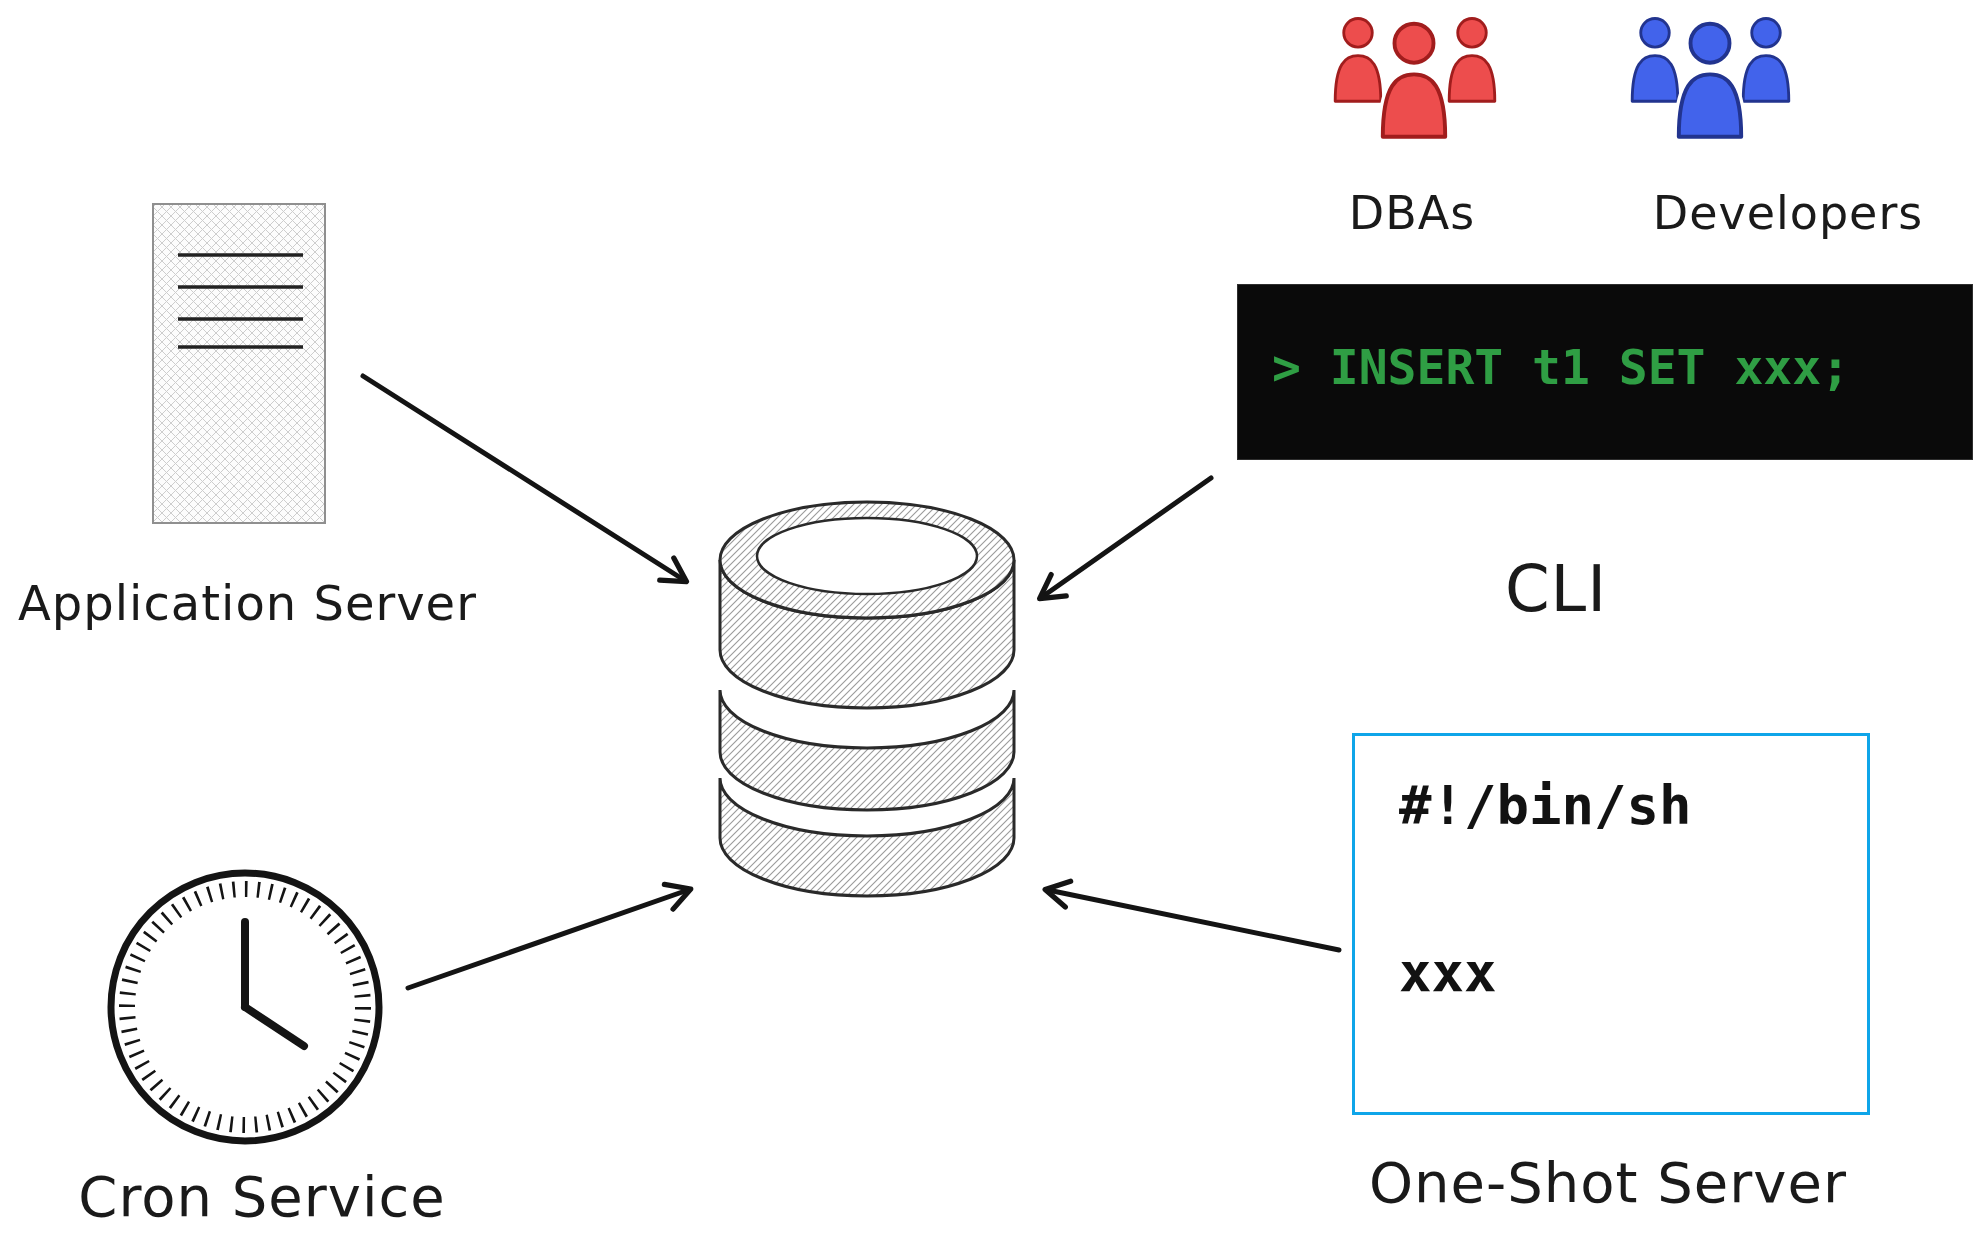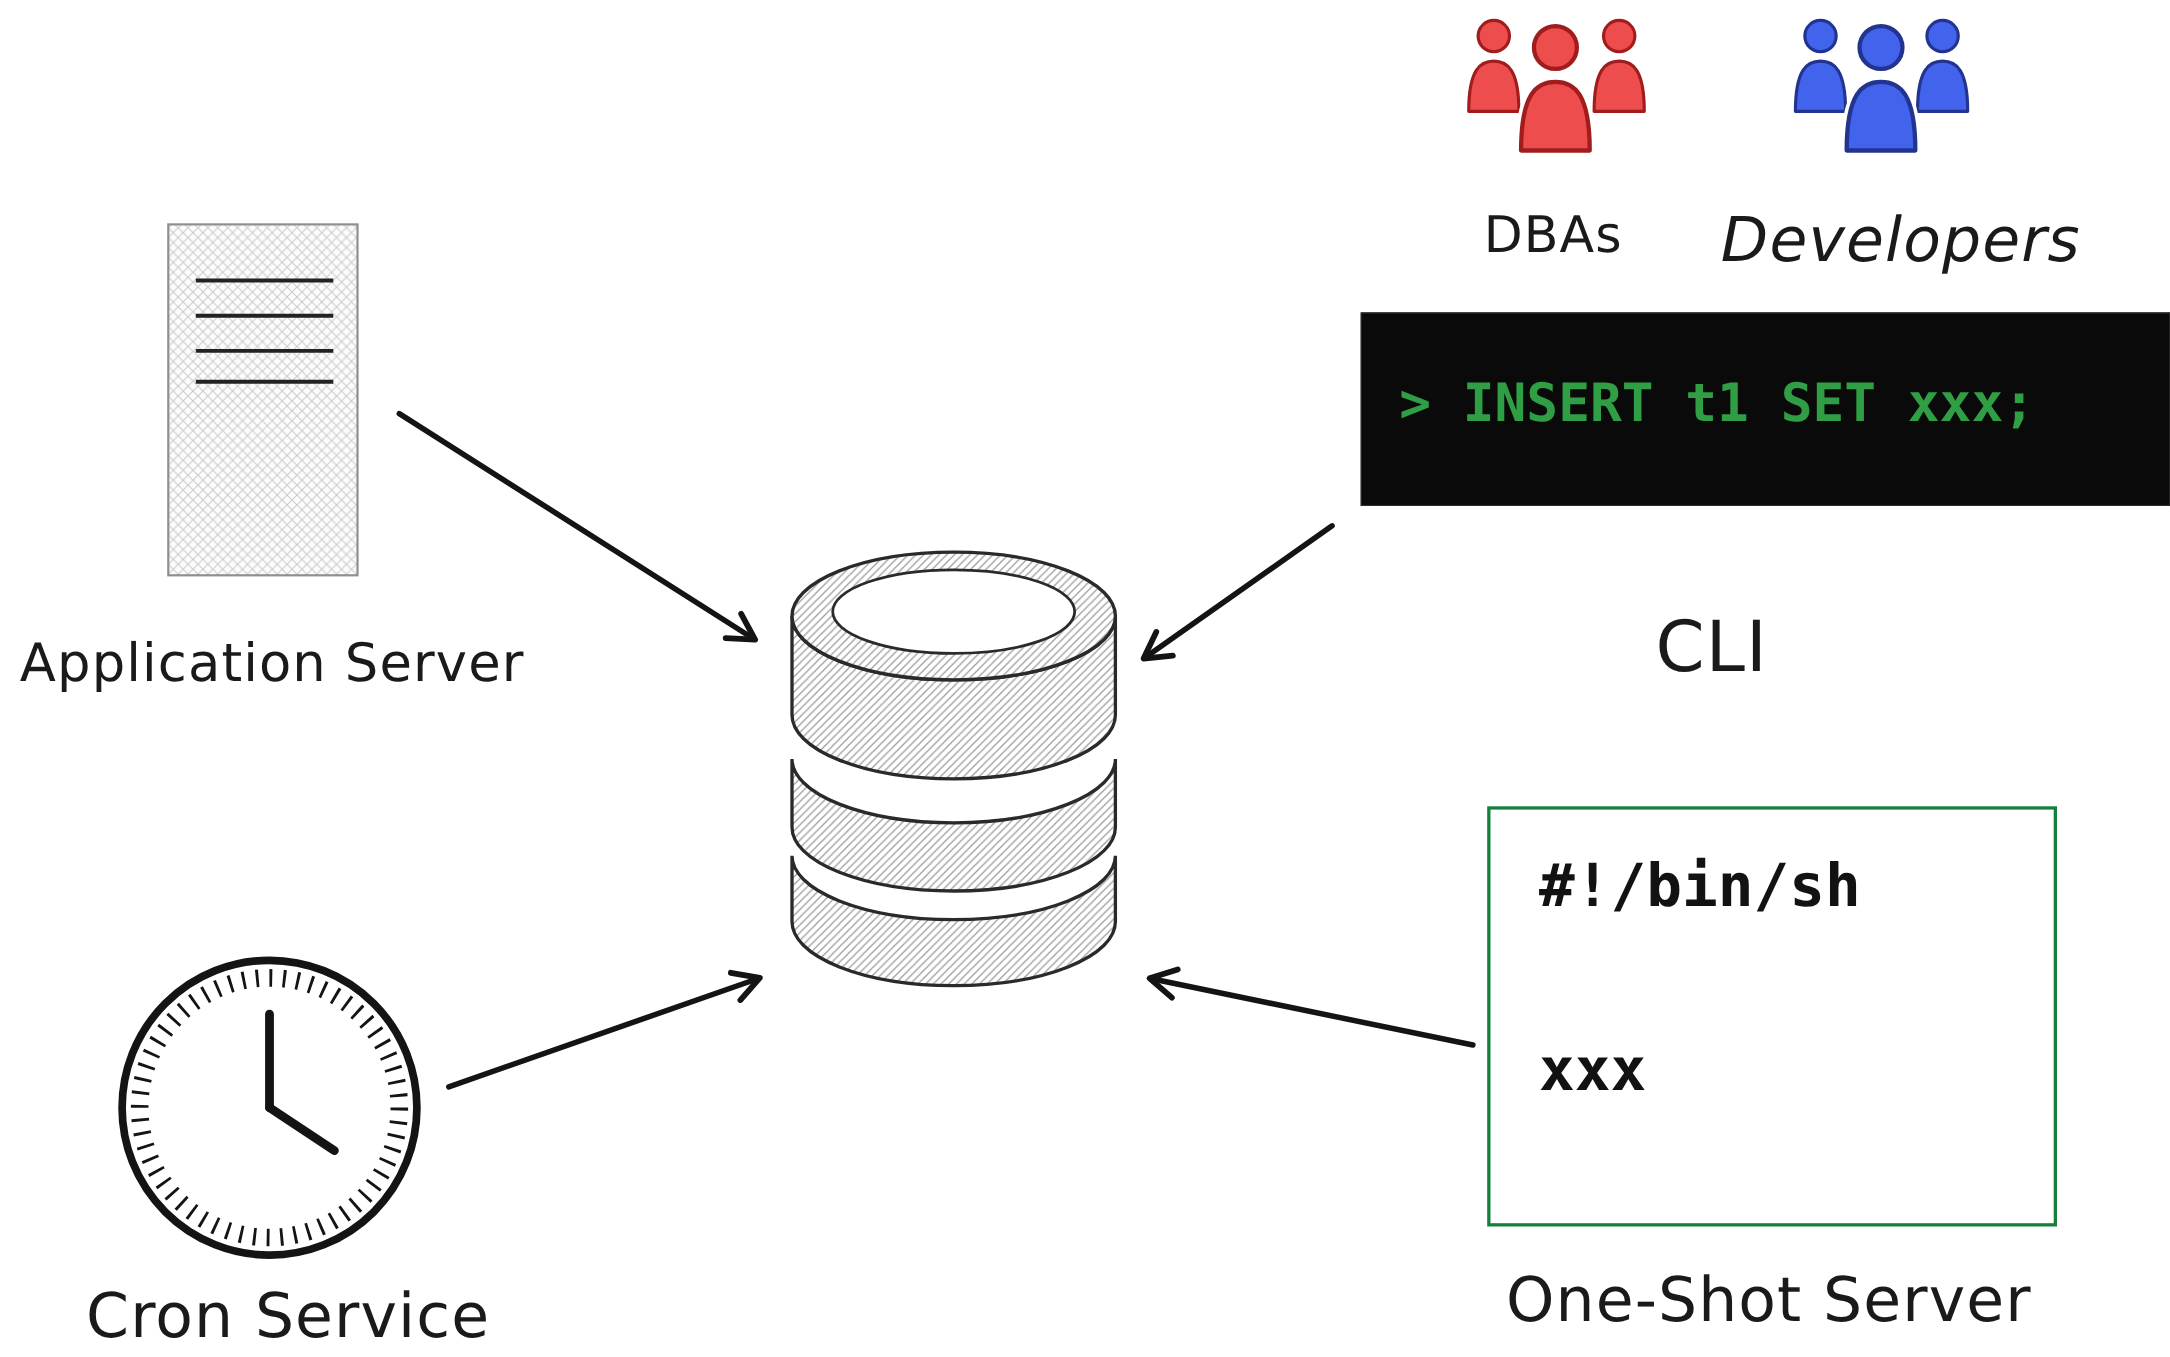--- a/index.html
+++ b/index.html
@@ -24,21 +24,21 @@
     position: absolute;
     color: #1a1a1a;
     white-space: nowrap;
     letter-spacing: 1px;
     font-weight: 500;
   }
   .centered { transform: translateX(-50%); }
 
   .label-app-server { left: 18px;   top: 575px;  font-size: 48px; }
   .label-dbas       { left: 1412px; top: 186px;  font-size: 46px; text-align: right; }
-  .label-developers { left: 1728px; top: 186px;  font-size: 56px; font-style: italic; }
+  .label-developers { left: 1788px; top: 186px;  font-size: 46px; }
   .label-cli        { left: 1556px; top: 552px;  font-size: 64px; }
   .label-one-shot   { left: 1608px; top: 1150px; font-size: 56px; }
   .label-cron       { left: 262px;  top: 1164px; font-size: 56px; }
 
   .terminal {
     position: absolute;
     left: 1237px;
     top: 284px;
     width: 736px;
     height: 176px;
@@ -57,21 +57,21 @@
     white-space: pre;
   }
 
   .script-box {
     position: absolute;
     left: 1352px;
     top: 733px;
     width: 518px;
     height: 382px;
     background: #ffffff;
-    border: 3px solid #15803d;
+    border: 3px solid #0ea5e9;
     box-sizing: border-box;
     padding: 34px 44px;
   }
   .script-line {
     font-family: "DejaVu Sans Mono", monospace;
     font-size: 54px;
     font-weight: bold;
     color: #121212;
     line-height: 1.32;
     white-space: pre;

